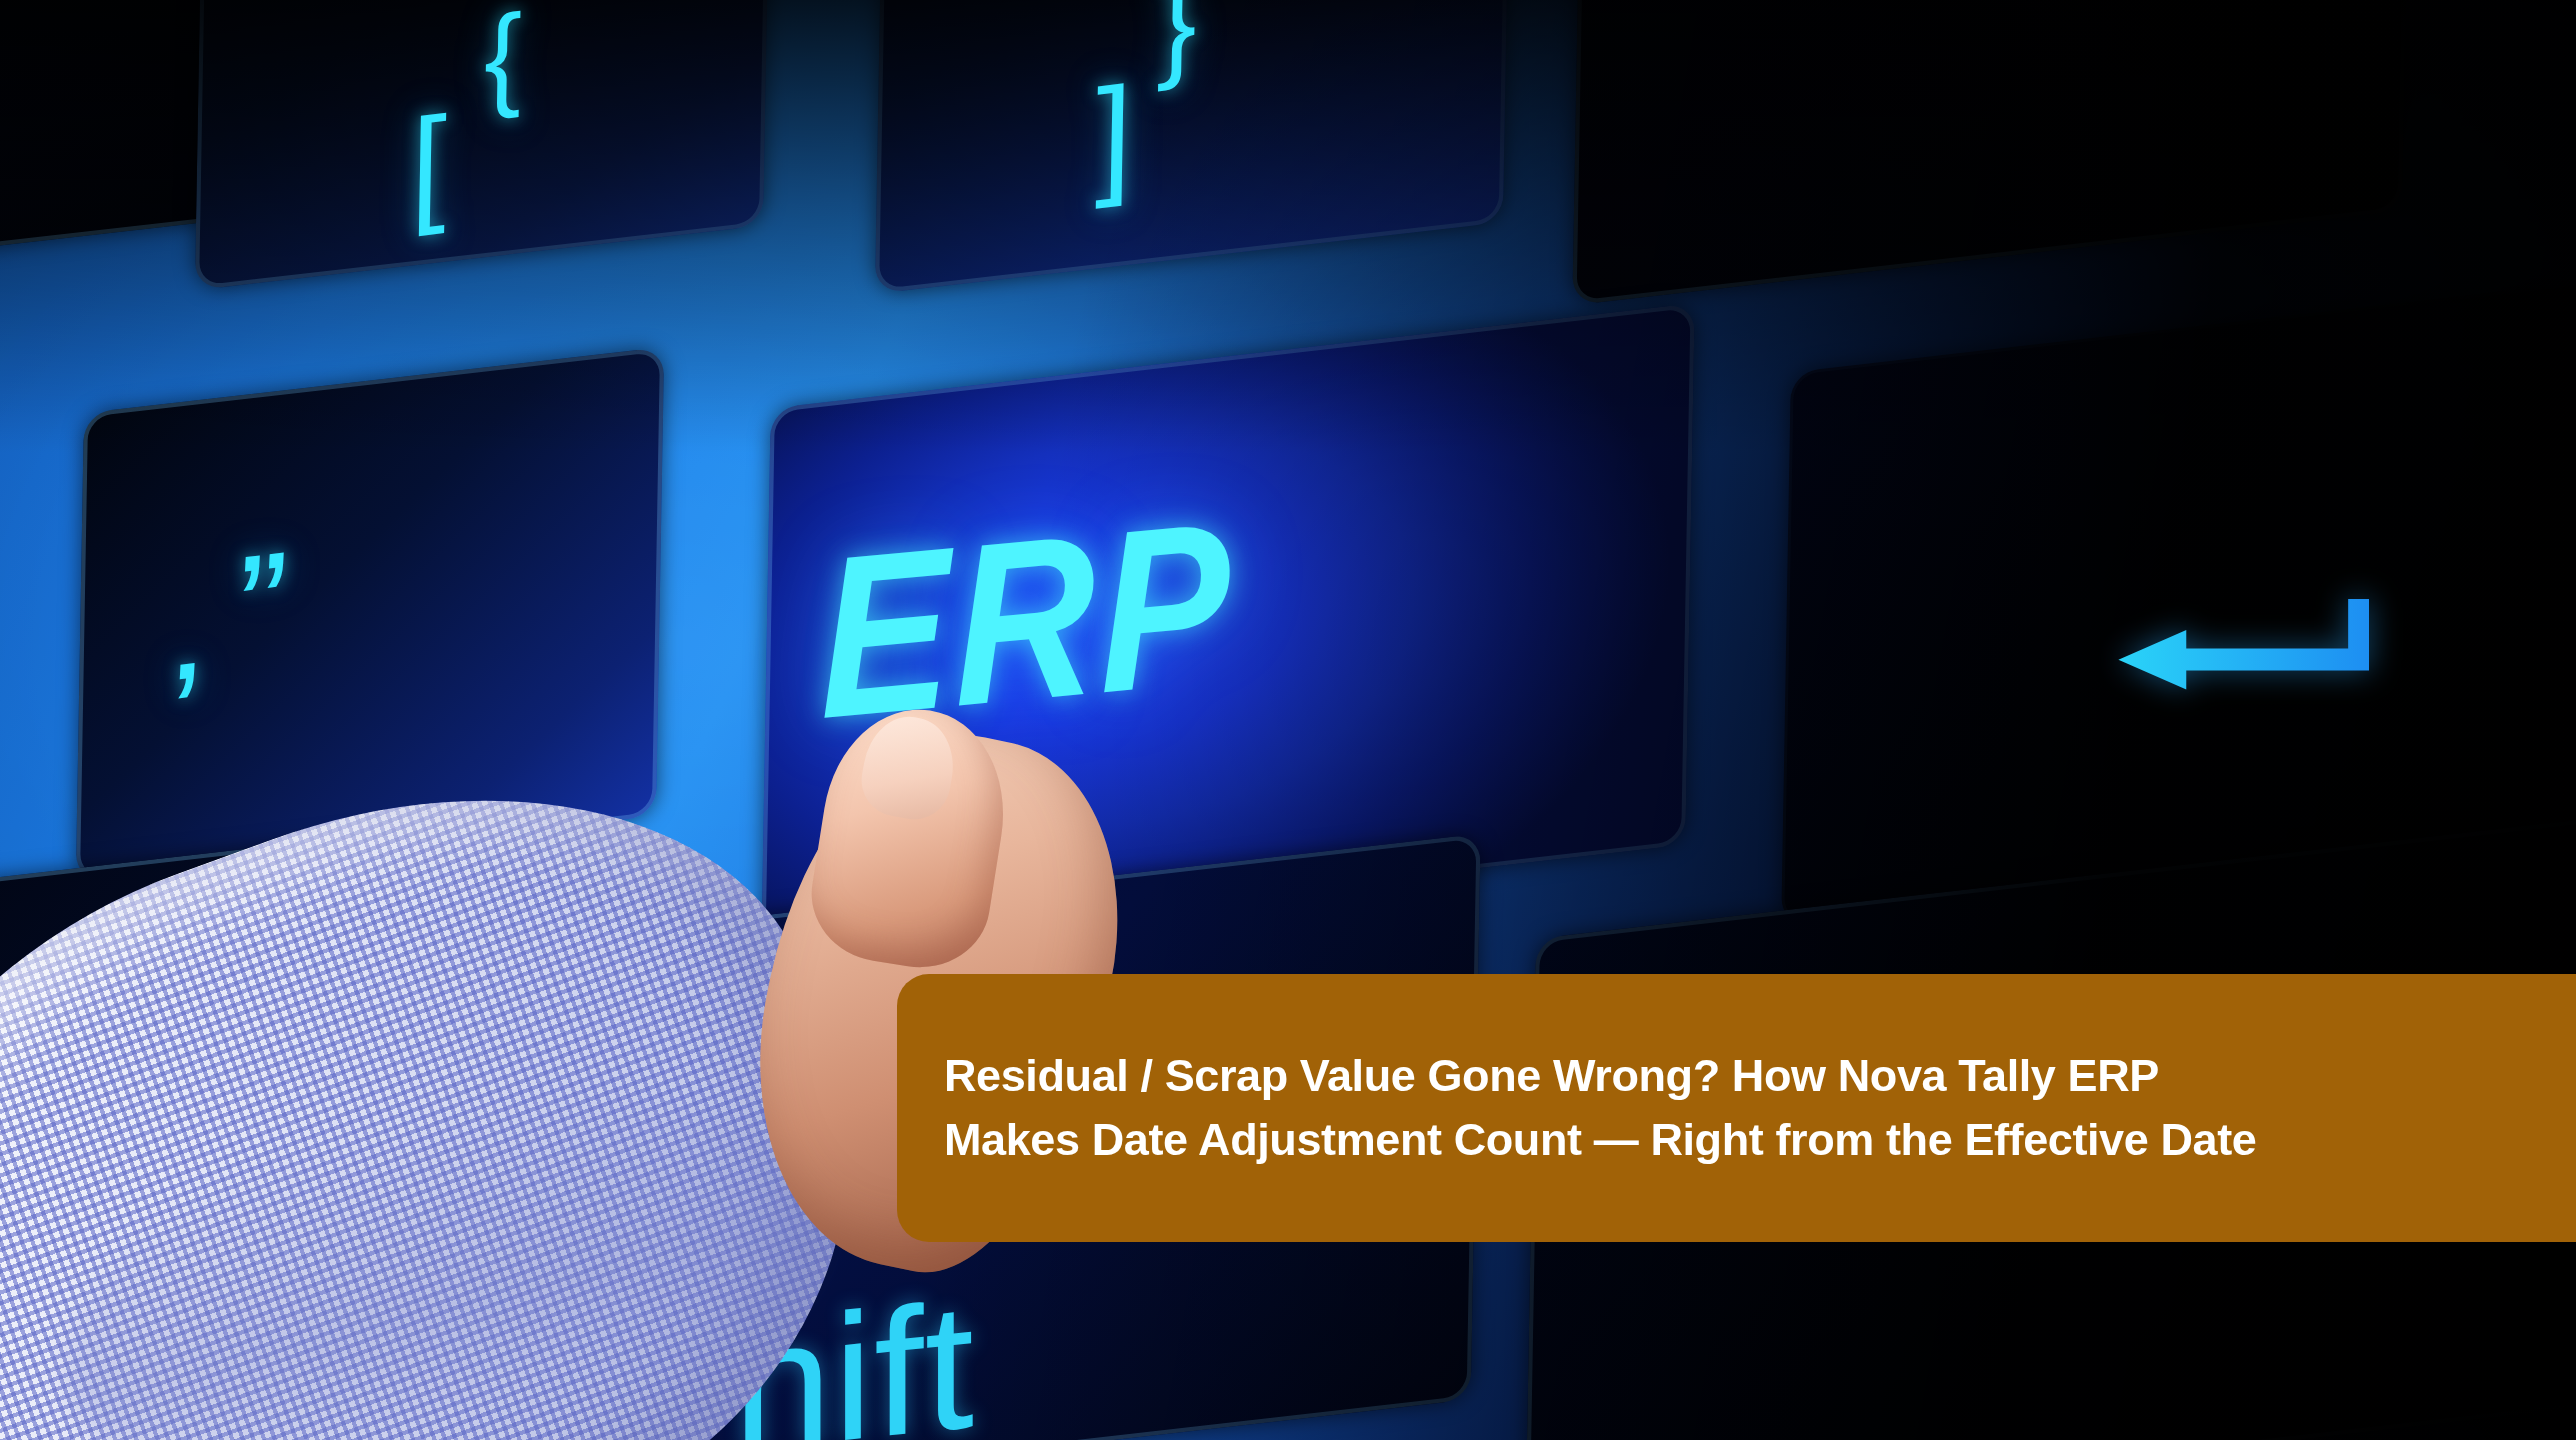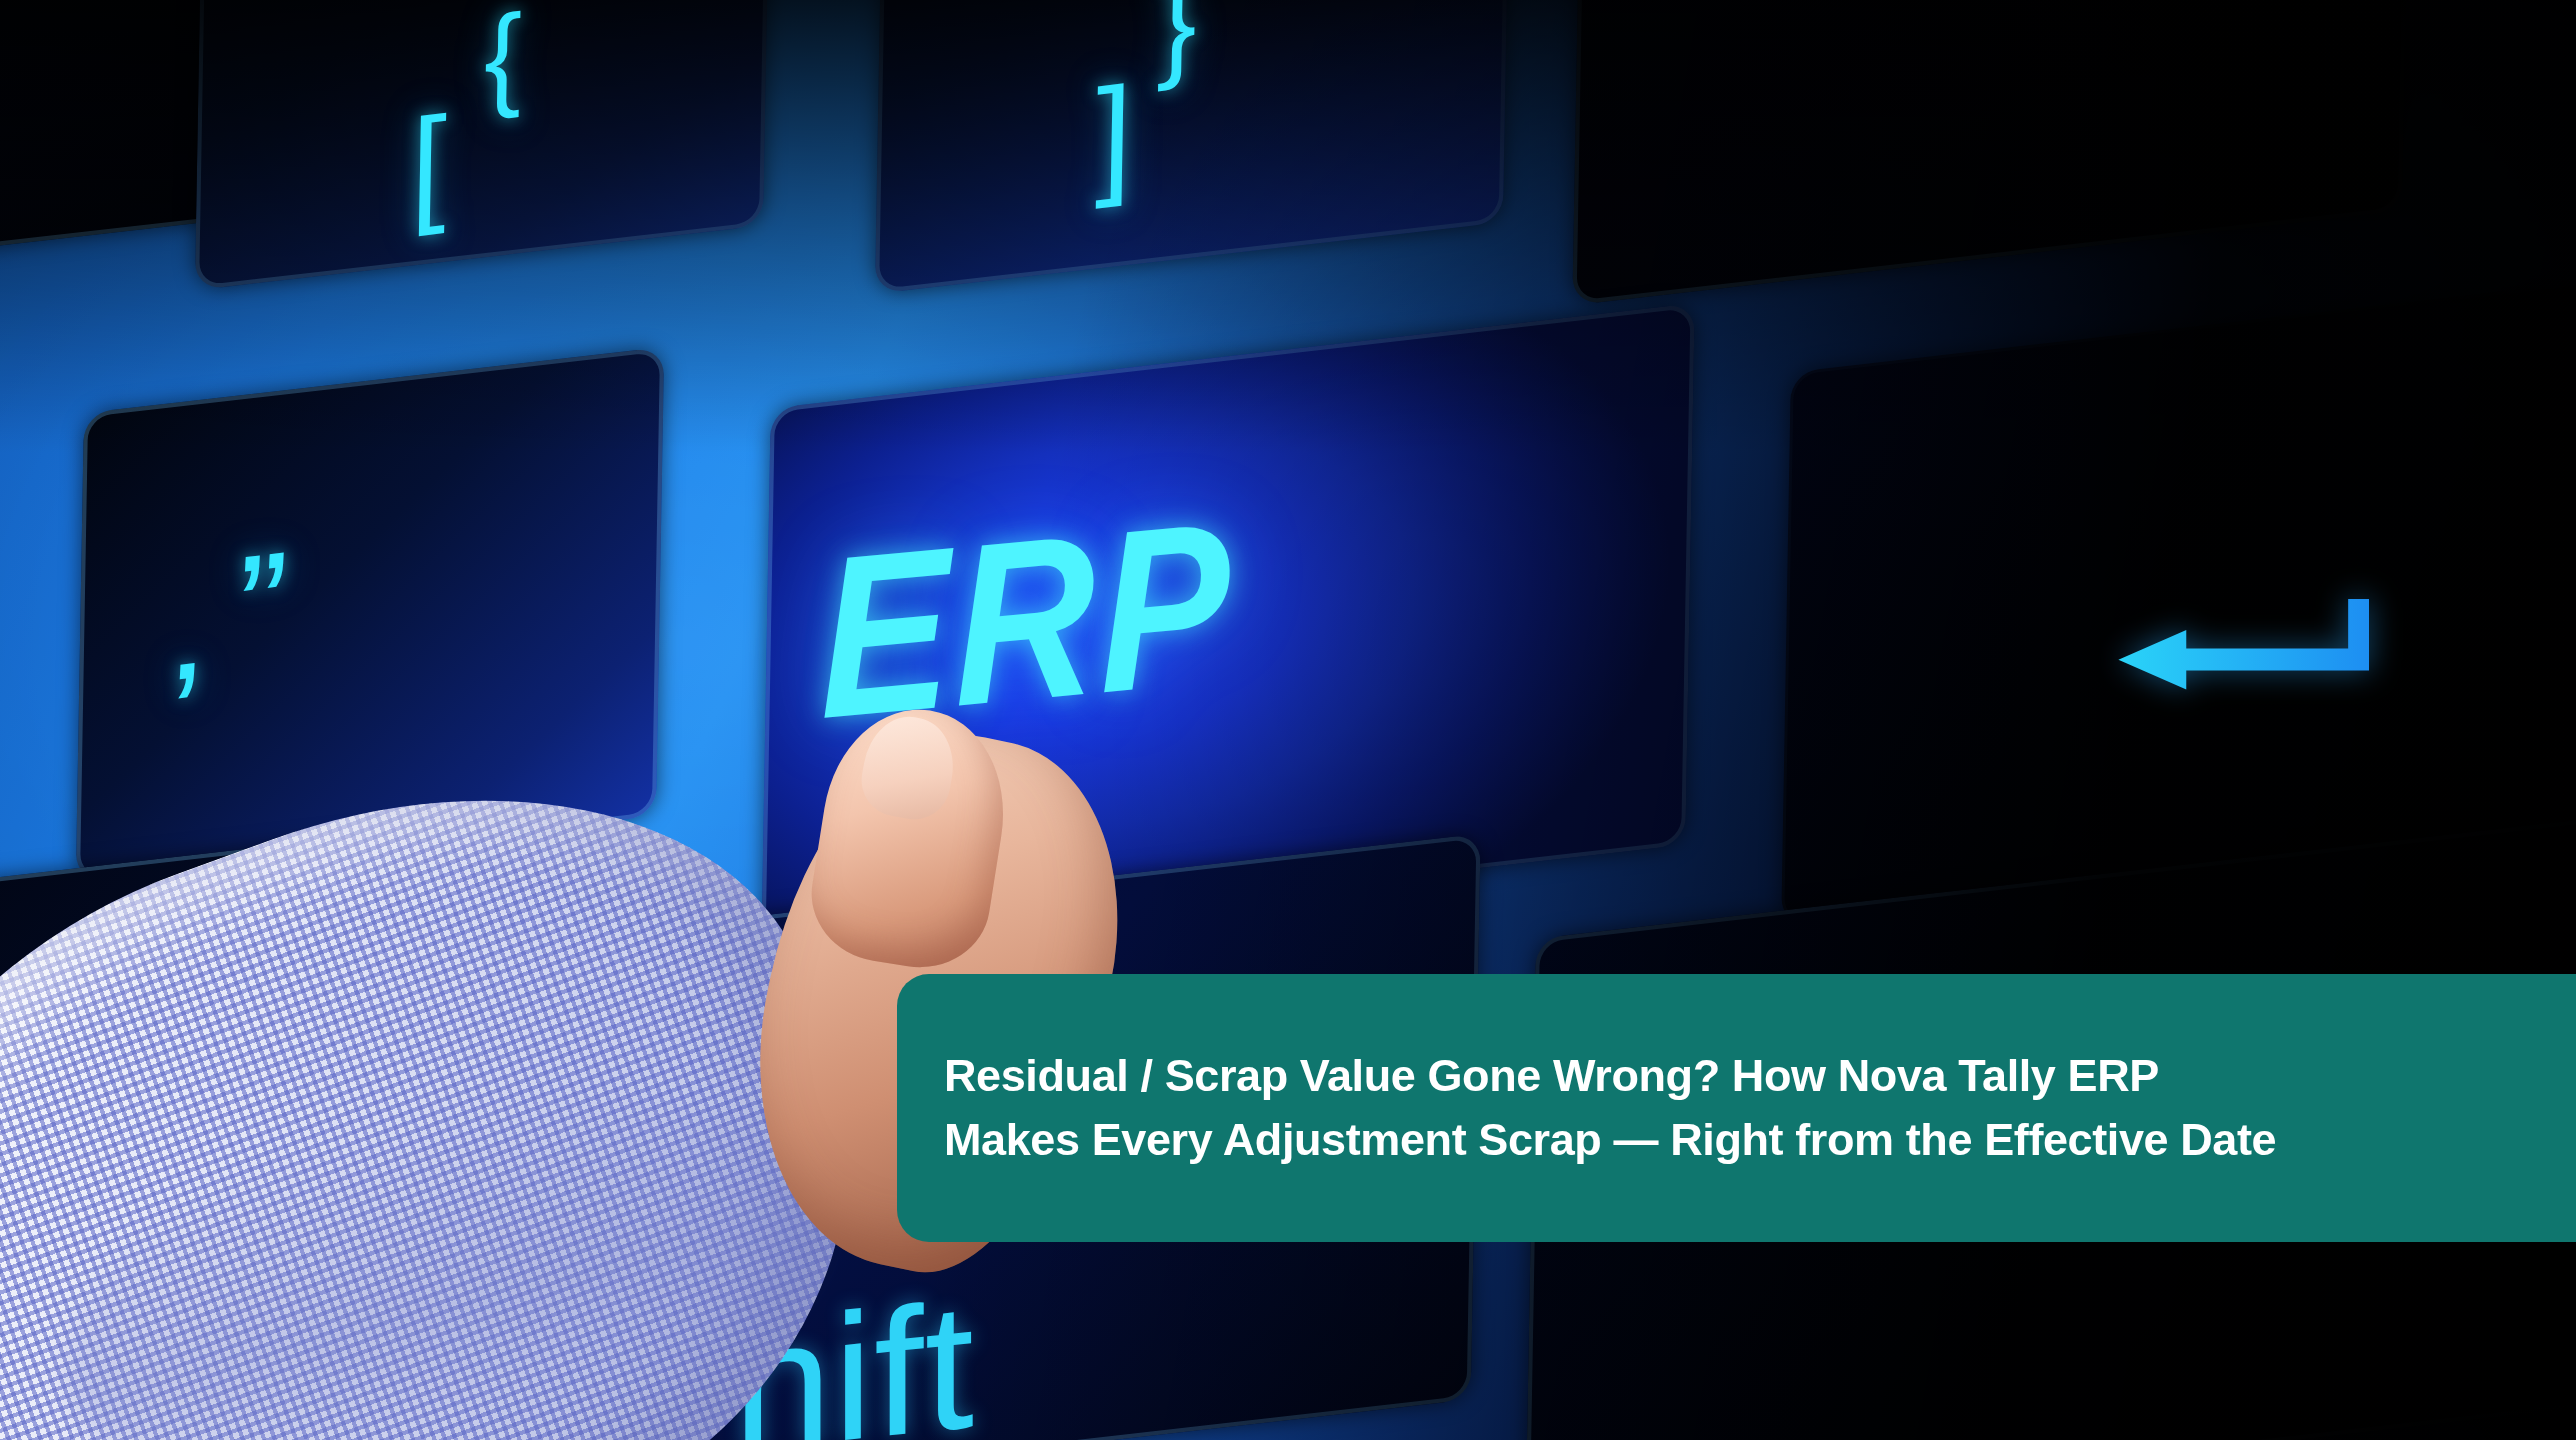--- a/index.html
+++ b/index.html
@@ -227,21 +227,21 @@
     transform: rotate(10deg);
     background: linear-gradient(160deg, #ffeee4 0%, #f6d2c0 60%, #e2b49e 100%);
     opacity: 0.85;
   }
 
   
   .title-card {
     position: absolute;
     left: 897px; top: 974px;
     width: 1679px; height: 268px;
-    background: #0f766e;
+    background: #a16207;
     border-radius: 32px 0 0 32px;
     box-sizing: border-box;
     padding: 0 37px 0 47px;
     display: flex;
     flex-direction: column;
     justify-content: center;
   }
   .title-line {
     color: #ffffff;
     font-family: "Liberation Sans", sans-serif;
@@ -300,17 +300,17 @@
   <div class="arm-wrap">
     <div class="sleeve"></div>
     <div class="sleeve-fold"></div>
     <div class="hand"></div>
     <div class="finger"></div>
     <div class="nail"></div>
   </div>
 
   <div class="title-card">
     <div class="title-line">Residual / Scrap Value Gone Wrong? How Nova Tally ERP</div>
-    <div class="title-line">Makes Every Adjustment Scrap — Right from the Effective Date</div>
+    <div class="title-line">Makes Date Adjustment Count — Right from the Effective Date</div>
   </div>
 
 </div>
 
 
 </body></html>

